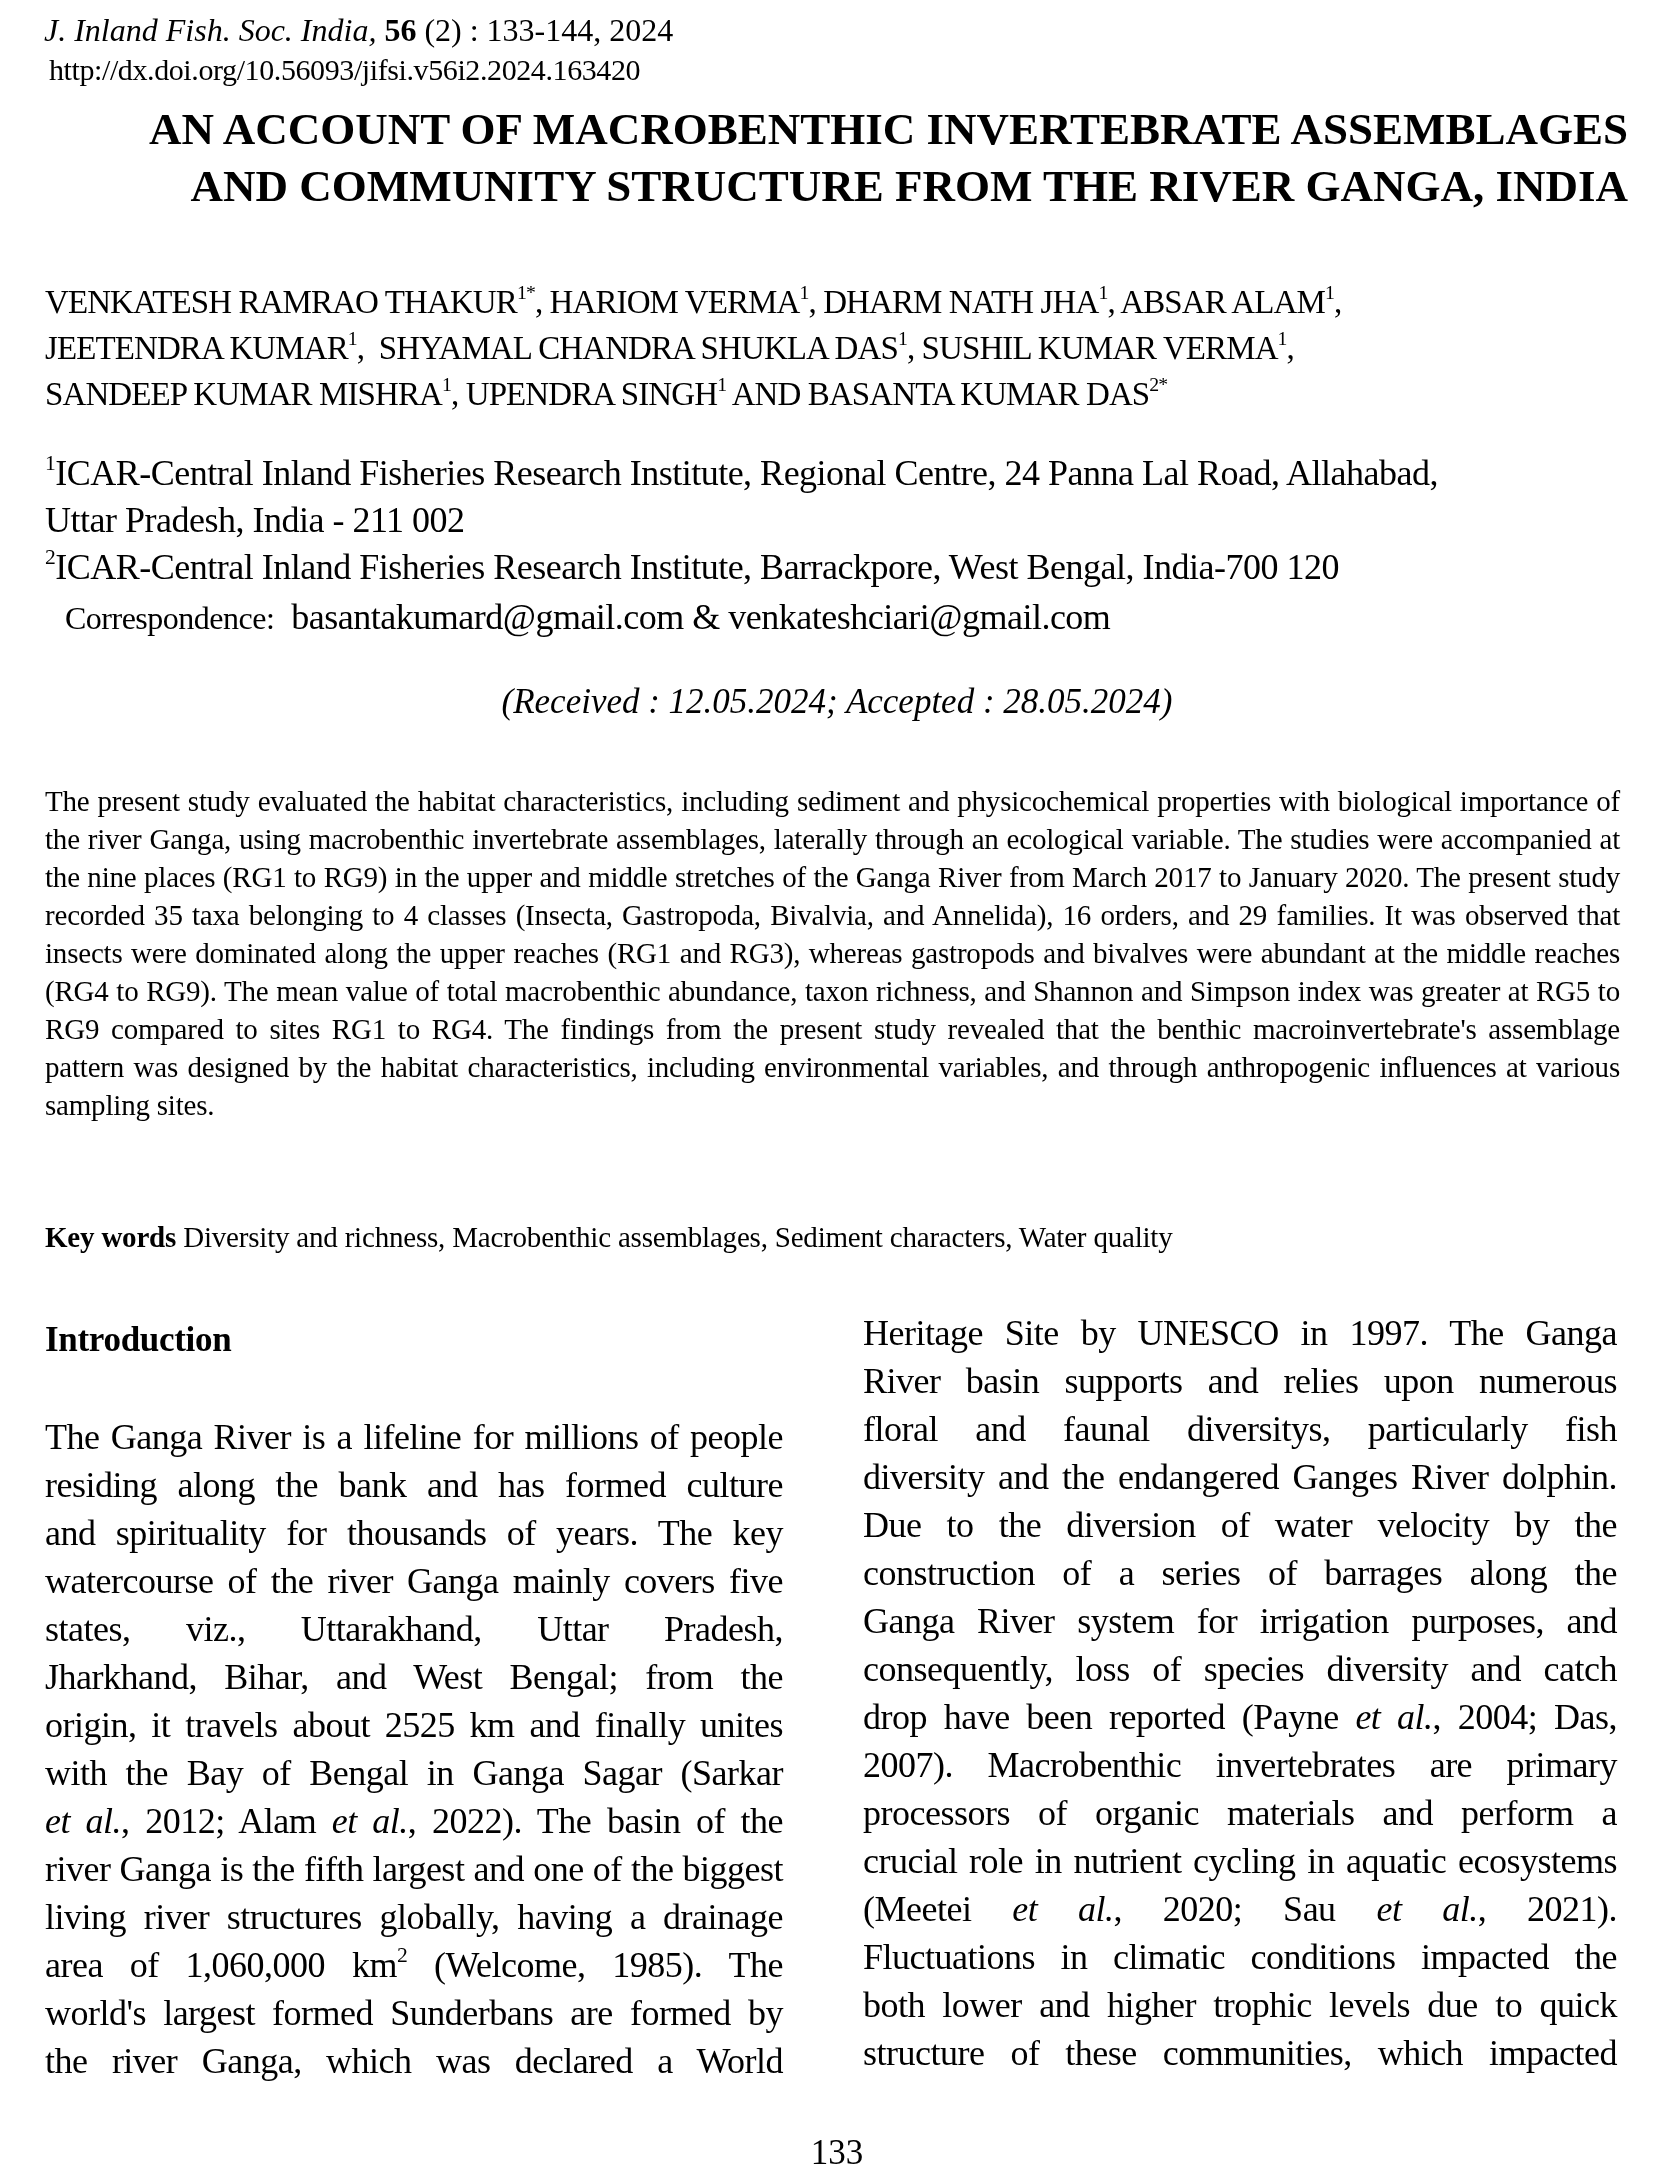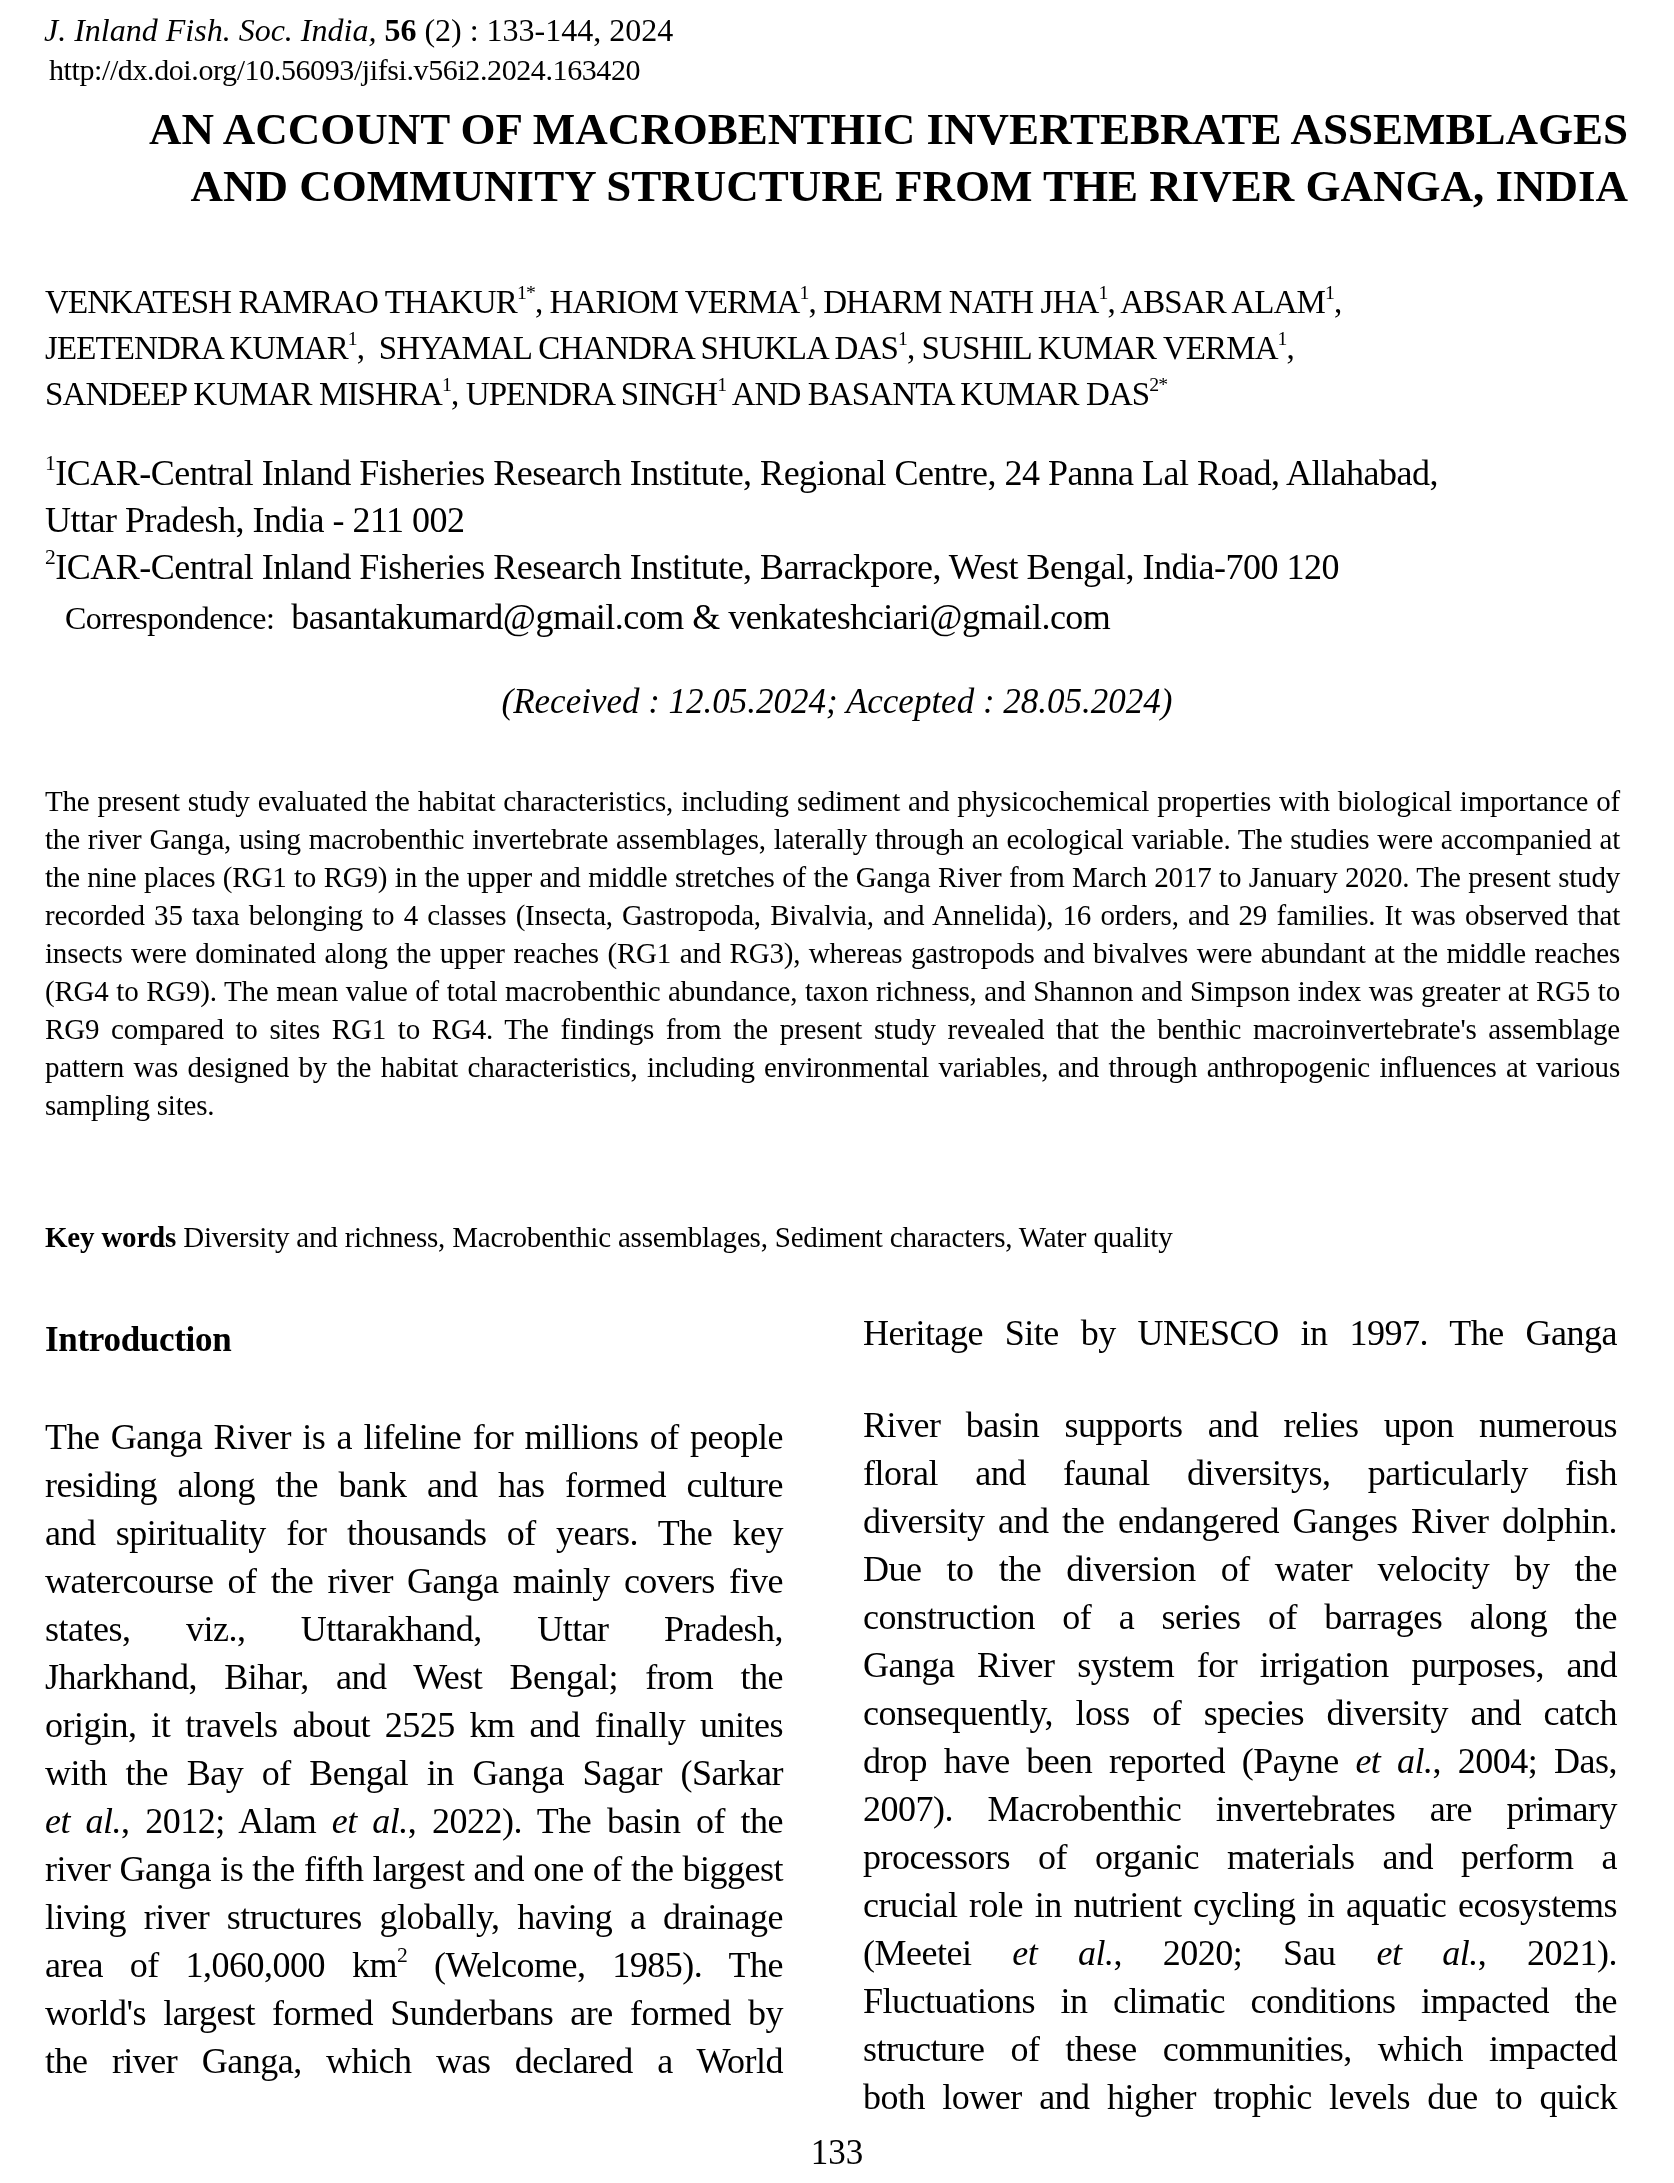--- a/index.html
+++ b/index.html
@@ -80,31 +80,31 @@
   <span class="line" style="white-space: normal; text-align: justify; text-align-last: justify;"><i>et al.</i><span>, 2012; Alam </span><i>et al.</i><span>, 2022). The basin of the</span></span>
   <span class="line" style="white-space: normal; text-align: justify; text-align-last: justify;">river Ganga is the fifth largest and one of the biggest</span>
   <span class="line" style="white-space: normal; text-align: justify; text-align-last: justify;">living river structures globally, having a drainage</span>
   <span class="line" style="white-space: normal; text-align: justify; text-align-last: justify;"><span>area of 1,060,000 km</span><sup>2</sup><span> (Welcome, 1985). The</span></span>
   <span class="line" style="white-space: normal; text-align: justify; text-align-last: justify;">world's largest formed Sunderbans are formed by</span>
   <span class="line" style="white-space: normal; text-align: justify; text-align-last: justify;">the river Ganga, which was declared a World</span>
 </div>
 
 <div class="col col-right">
   <span class="line" style="white-space: normal; text-align: justify; text-align-last: justify;">Heritage Site by UNESCO in 1997. The Ganga</span>
-  <span class="line" style="white-space: normal; text-align: justify; text-align-last: justify; margin-top: 44px;">River basin supports and relies upon numerous</span>
+  <span class="line" style="white-space: normal; text-align: justify; text-align-last: justify;">River basin supports and relies upon numerous</span>
   <span class="line" style="white-space: normal; text-align: justify; text-align-last: justify;">floral and faunal diversitys, particularly fish</span>
   <span class="line" style="white-space: normal; text-align: justify; text-align-last: justify;">diversity and the endangered Ganges River dolphin.</span>
   <span class="line" style="white-space: normal; text-align: justify; text-align-last: justify;">Due to the diversion of water velocity by the</span>
   <span class="line" style="white-space: normal; text-align: justify; text-align-last: justify;">construction of a series of barrages along the</span>
   <span class="line" style="white-space: normal; text-align: justify; text-align-last: justify;">Ganga River system for irrigation purposes, and</span>
   <span class="line" style="white-space: normal; text-align: justify; text-align-last: justify;">consequently, loss of species diversity and catch</span>
   <span class="line" style="white-space: normal; text-align: justify; text-align-last: justify;"><span>drop have been reported (Payne </span><i>et al.</i><span>, 2004; Das,</span></span>
   <span class="line" style="white-space: normal; text-align: justify; text-align-last: justify;">2007). Macrobenthic invertebrates are primary</span>
   <span class="line" style="white-space: normal; text-align: justify; text-align-last: justify;">processors of organic materials and perform a</span>
   <span class="line" style="white-space: normal; text-align: justify; text-align-last: justify;">crucial role in nutrient cycling in aquatic ecosystems</span>
   <span class="line" style="word-spacing: 6.3px; white-space: normal; text-align: justify; text-align-last: justify;"><span>(Meetei </span><i>et al.</i><span>, 2020; Sau </span><i>et al.</i><span>, 2021).</span></span>
   <span class="line" style="white-space: normal; text-align: justify; text-align-last: justify;">Fluctuations in climatic conditions impacted the</span>
+  <span class="line" style="white-space: normal; text-align: justify; text-align-last: justify;">both lower and higher trophic levels due to quick</span>
   <span class="line" style="white-space: normal; text-align: justify; text-align-last: justify;">structure of these communities, which impacted</span>
-  <span class="line" style="white-space: normal; text-align: justify; text-align-last: justify;">both lower and higher trophic levels due to quick</span>
 </div>
 
 <div class="abs pageno">133</div>
 
 
 </body></html>

